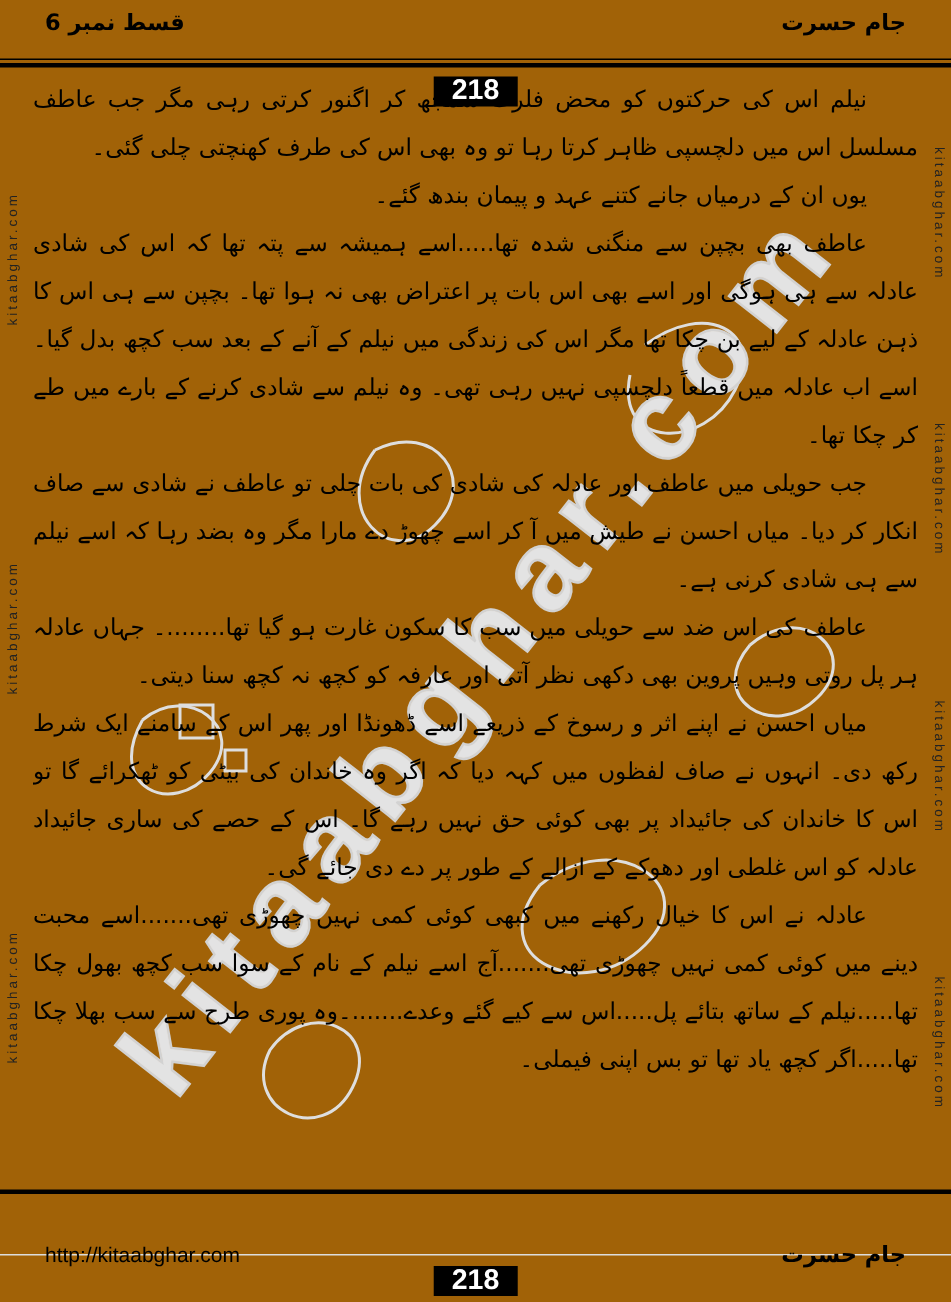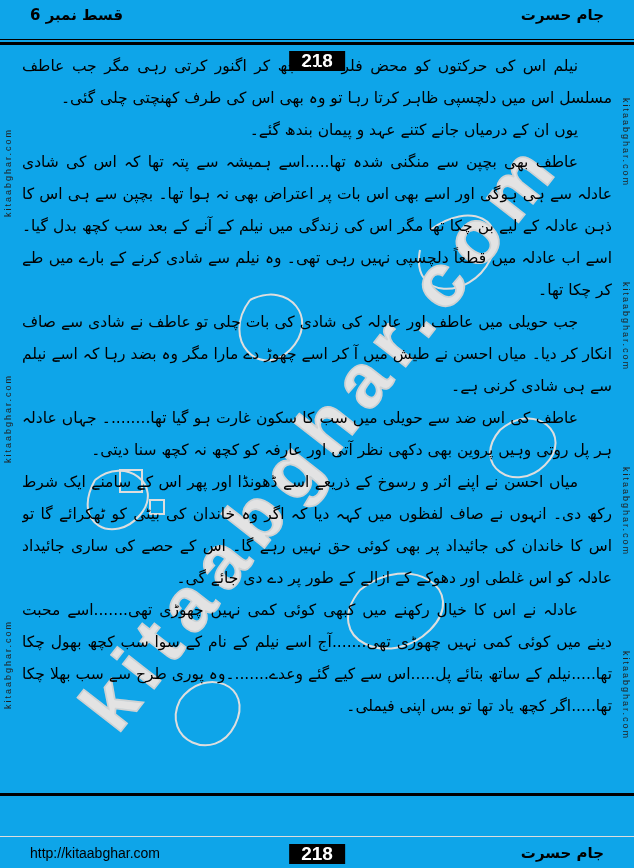--- a/index.html
+++ b/index.html
@@ -1,32 +1,32 @@
 <!DOCTYPE html>
 <html><head>
 <meta charset="utf-8">
 <style>
   html,body{margin:0;padding:0;background:#888;}
   .page{
     position:relative;
     width:634px;height:868px;
     margin:0 auto;
-    background:#0ea5e9;
+    background:#a16207;
     overflow:hidden;
     font-family:"DejaVu Sans", sans-serif;
     color:#000;
   }
   
   .bar{
     position:absolute;left:0;right:0;
     display:flex;align-items:center;justify-content:space-between;
     padding:0 30px;box-sizing:border-box;
   }
   .bar.top{top:0;height:30px;}
-  .bar.bottom{bottom:0;height:30px;}
+  .bar.bottom{bottom:17px;height:30px;}
   .urdu-small{
     direction:rtl;
     font-size:15px;font-weight:700;
     font-family:"DejaVu Sans", sans-serif;
   }
   .latin-small{
     font-size:14px;
     font-family:"Liberation Sans","DejaVu Sans",sans-serif;
   }
   .page-num-box{

